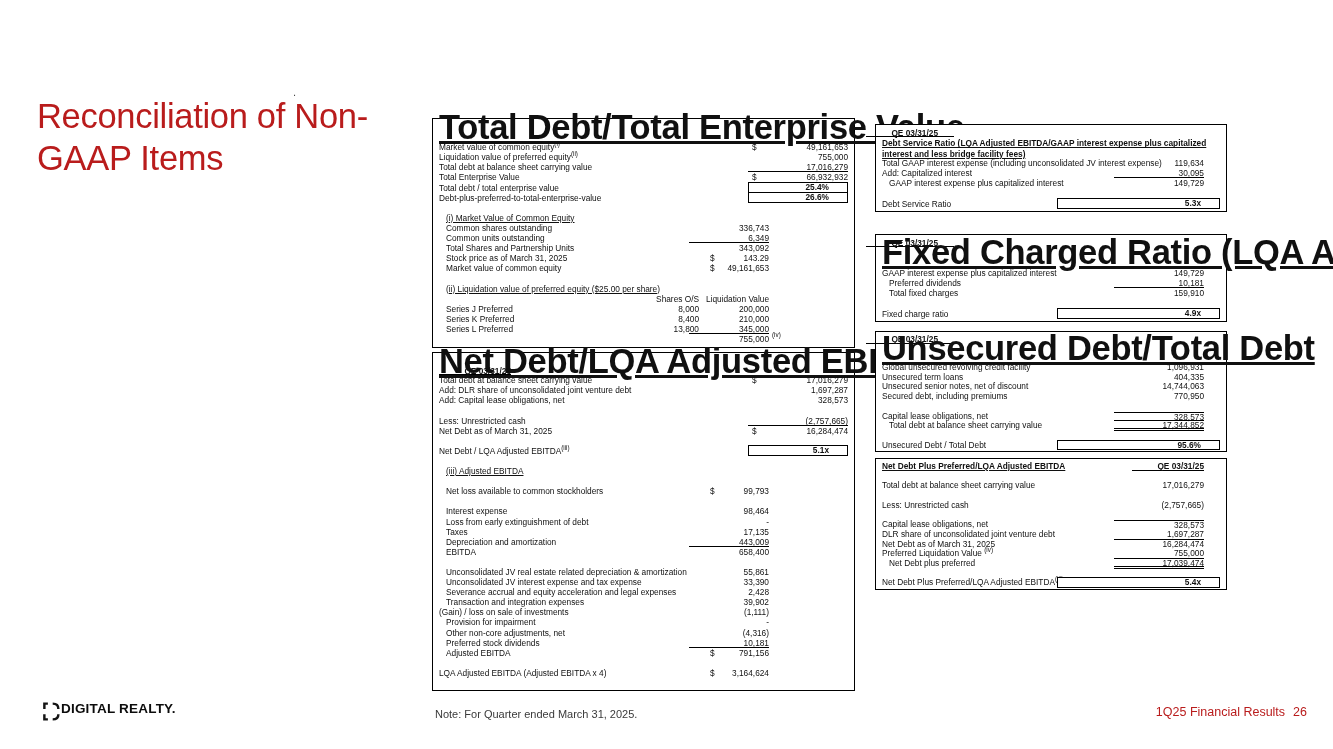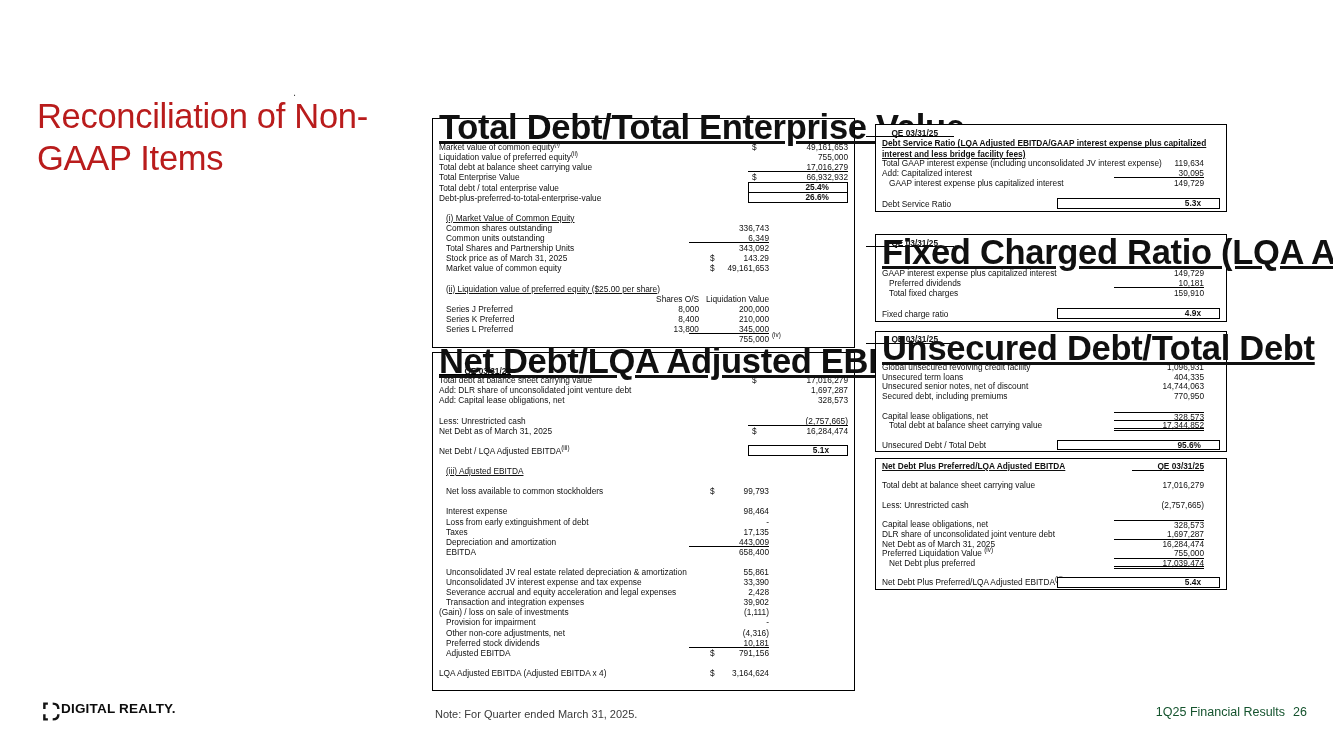--- a/index.html
+++ b/index.html
@@ -46,21 +46,21 @@
   .u-tb{border-top:1px solid #000;border-bottom:1px solid #000}
   .u-d{border-bottom:3px double #000}
 
   .box{font-weight:bold;border:1.2px solid #000;text-align:right;padding-right:18px;top:-1px;height:calc(var(--rh) + 1px);line-height:calc(var(--rh) - 1px);background:#fff}
   .lbox{right:0;width:100px}
   .rbox{right:0;width:163px}
 
   .logo{position:absolute;left:40px;top:701px;display:flex;align-items:flex-start;}
   .logo-text{font-weight:bold;font-size:13.5px;letter-spacing:0.2px;color:#0c0c0c}
   .note{position:absolute;left:435px;top:708px;font-size:11px;color:#3a3a3a}
-  .page{position:absolute;right:26px;top:705px;font-size:12.5px;color:#14532d}
+  .page{position:absolute;right:26px;top:705px;font-size:12.5px;color:#b91c1c}
   .page .num{margin-left:8px}
 </style>
 </head>
 <body>
 
 <div class="title-block">
   <div class="title">Reconciliation of Non-GAAP Items</div>
 </div>
 <div class="stray-dot">.</div>
 

